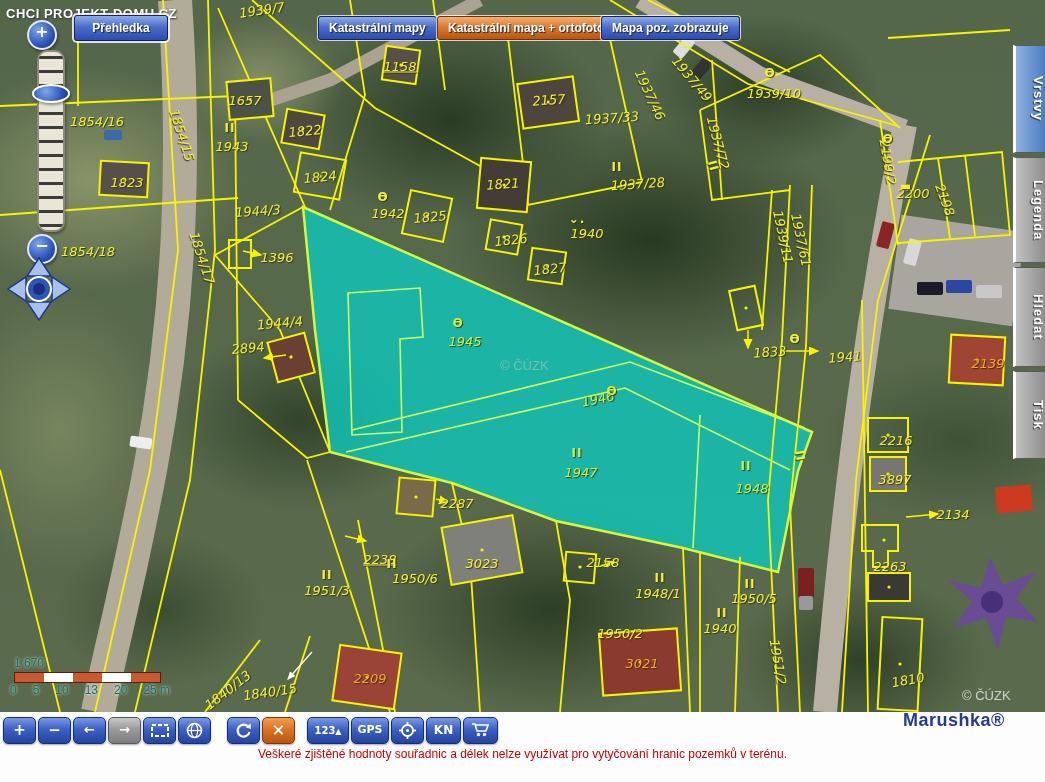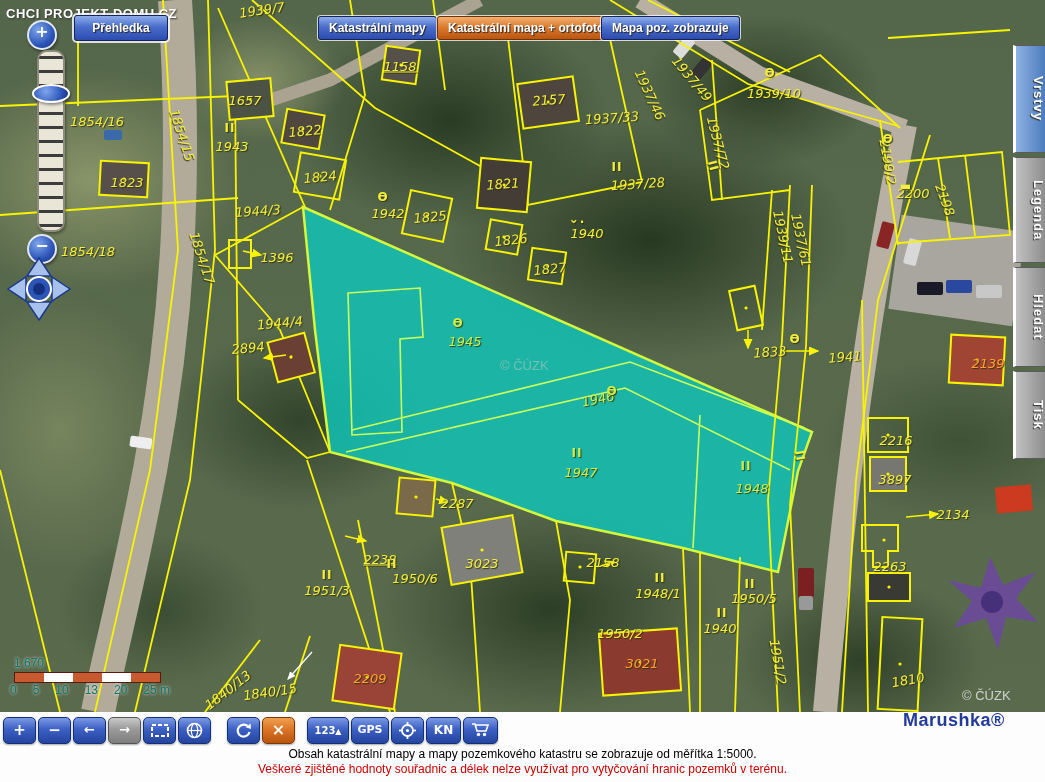--- a/index.html
+++ b/index.html
@@ -446,16 +446,15 @@
     <svg width="19" height="16" style="margin-top:4px;">
       <path d="M1,2 h3 l2,7 h9 l2,-6 h-12" fill="none" stroke="#fff" stroke-width="1.6"></path>
       <circle cx="7.5" cy="12.5" r="1.7" fill="#fff"></circle>
       <circle cx="13.5" cy="12.5" r="1.7" fill="#fff"></circle>
     </svg>
   </div>
 
   <div class="brand">Marushka®</div>
 
   <div class="footer">
-    <div class="ln">Obsah katastrální mapy a mapy pozemkového katastru se zobrazuje od měřítka 1:5000.</div>
     <div class="ln warn">Veškeré zjištěné hodnoty souřadnic a délek nelze využívat pro vytyčování hranic pozemků v terénu.</div>
   </div>
 </div>
 
 </body></html>

